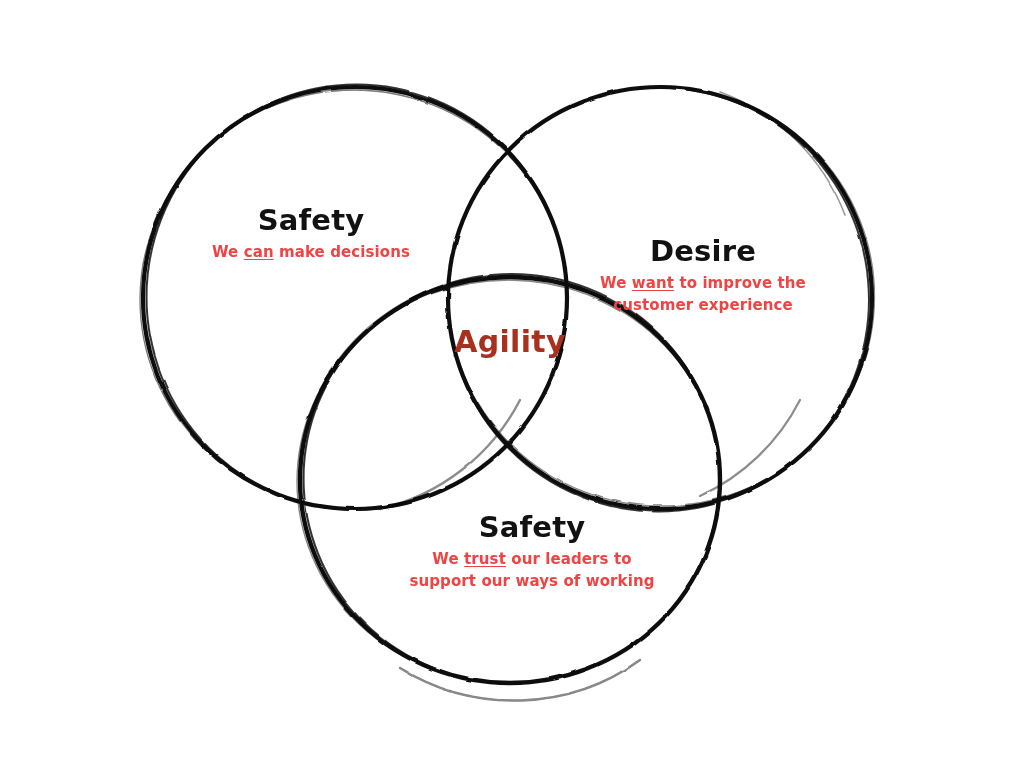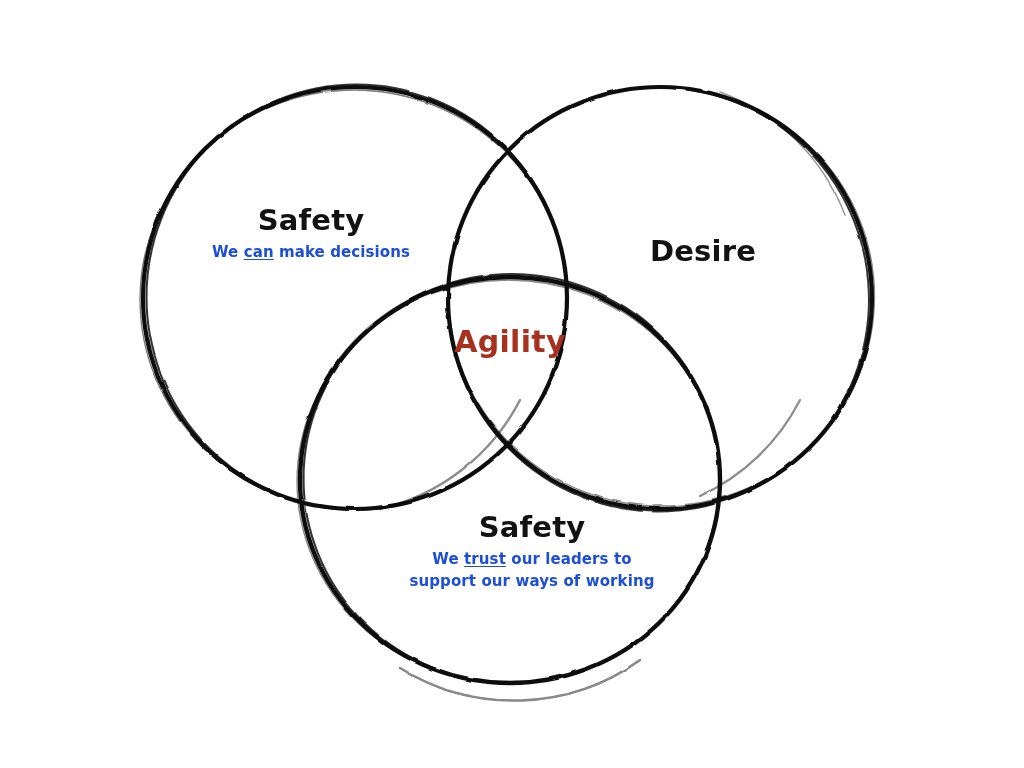--- a/index.html
+++ b/index.html
@@ -49,21 +49,21 @@
     margin: 0 0 6px 0;
     white-space: nowrap;
   }
 
   .lobe-line {
     font-family: "DejaVu Sans", sans-serif;
     font-weight: 700;
     font-size: 15px;
     line-height: 22px;
     letter-spacing: 0.1px;
-    color: #1d4ed8;
+    color: #ef4444;
     white-space: nowrap;
   }
 
   .lobe-line u {
     text-decoration: underline;
     text-underline-offset: 2px;
   }
 
   
   #group-ability {
@@ -156,20 +156,22 @@
     </g>
   </svg>
 
   <div class="label-group" id="group-ability">
     <div class="lobe-title">Safety</div>
     <div class="lobe-line"><span>We </span><u>can</u><span> make decisions</span></div>
   </div>
 
   <div class="label-group" id="group-desire">
     <div class="lobe-title">Desire</div>
+    <div class="lobe-line"><span>We </span><u>want</u><span> to improve the</span></div>
+    <div class="lobe-line">customer experience</div>
   </div>
 
   <div class="label-group" id="group-center">
     <div class="center-title" style="color: rgb(168, 48, 30);">Agility</div>
   </div>
 
   <div class="label-group" id="group-safety">
     <div class="lobe-title">Safety</div>
     <div class="lobe-line"><span>We </span><u>trust</u><span> our leaders to</span></div>
     <div class="lobe-line">support our ways of working</div>

